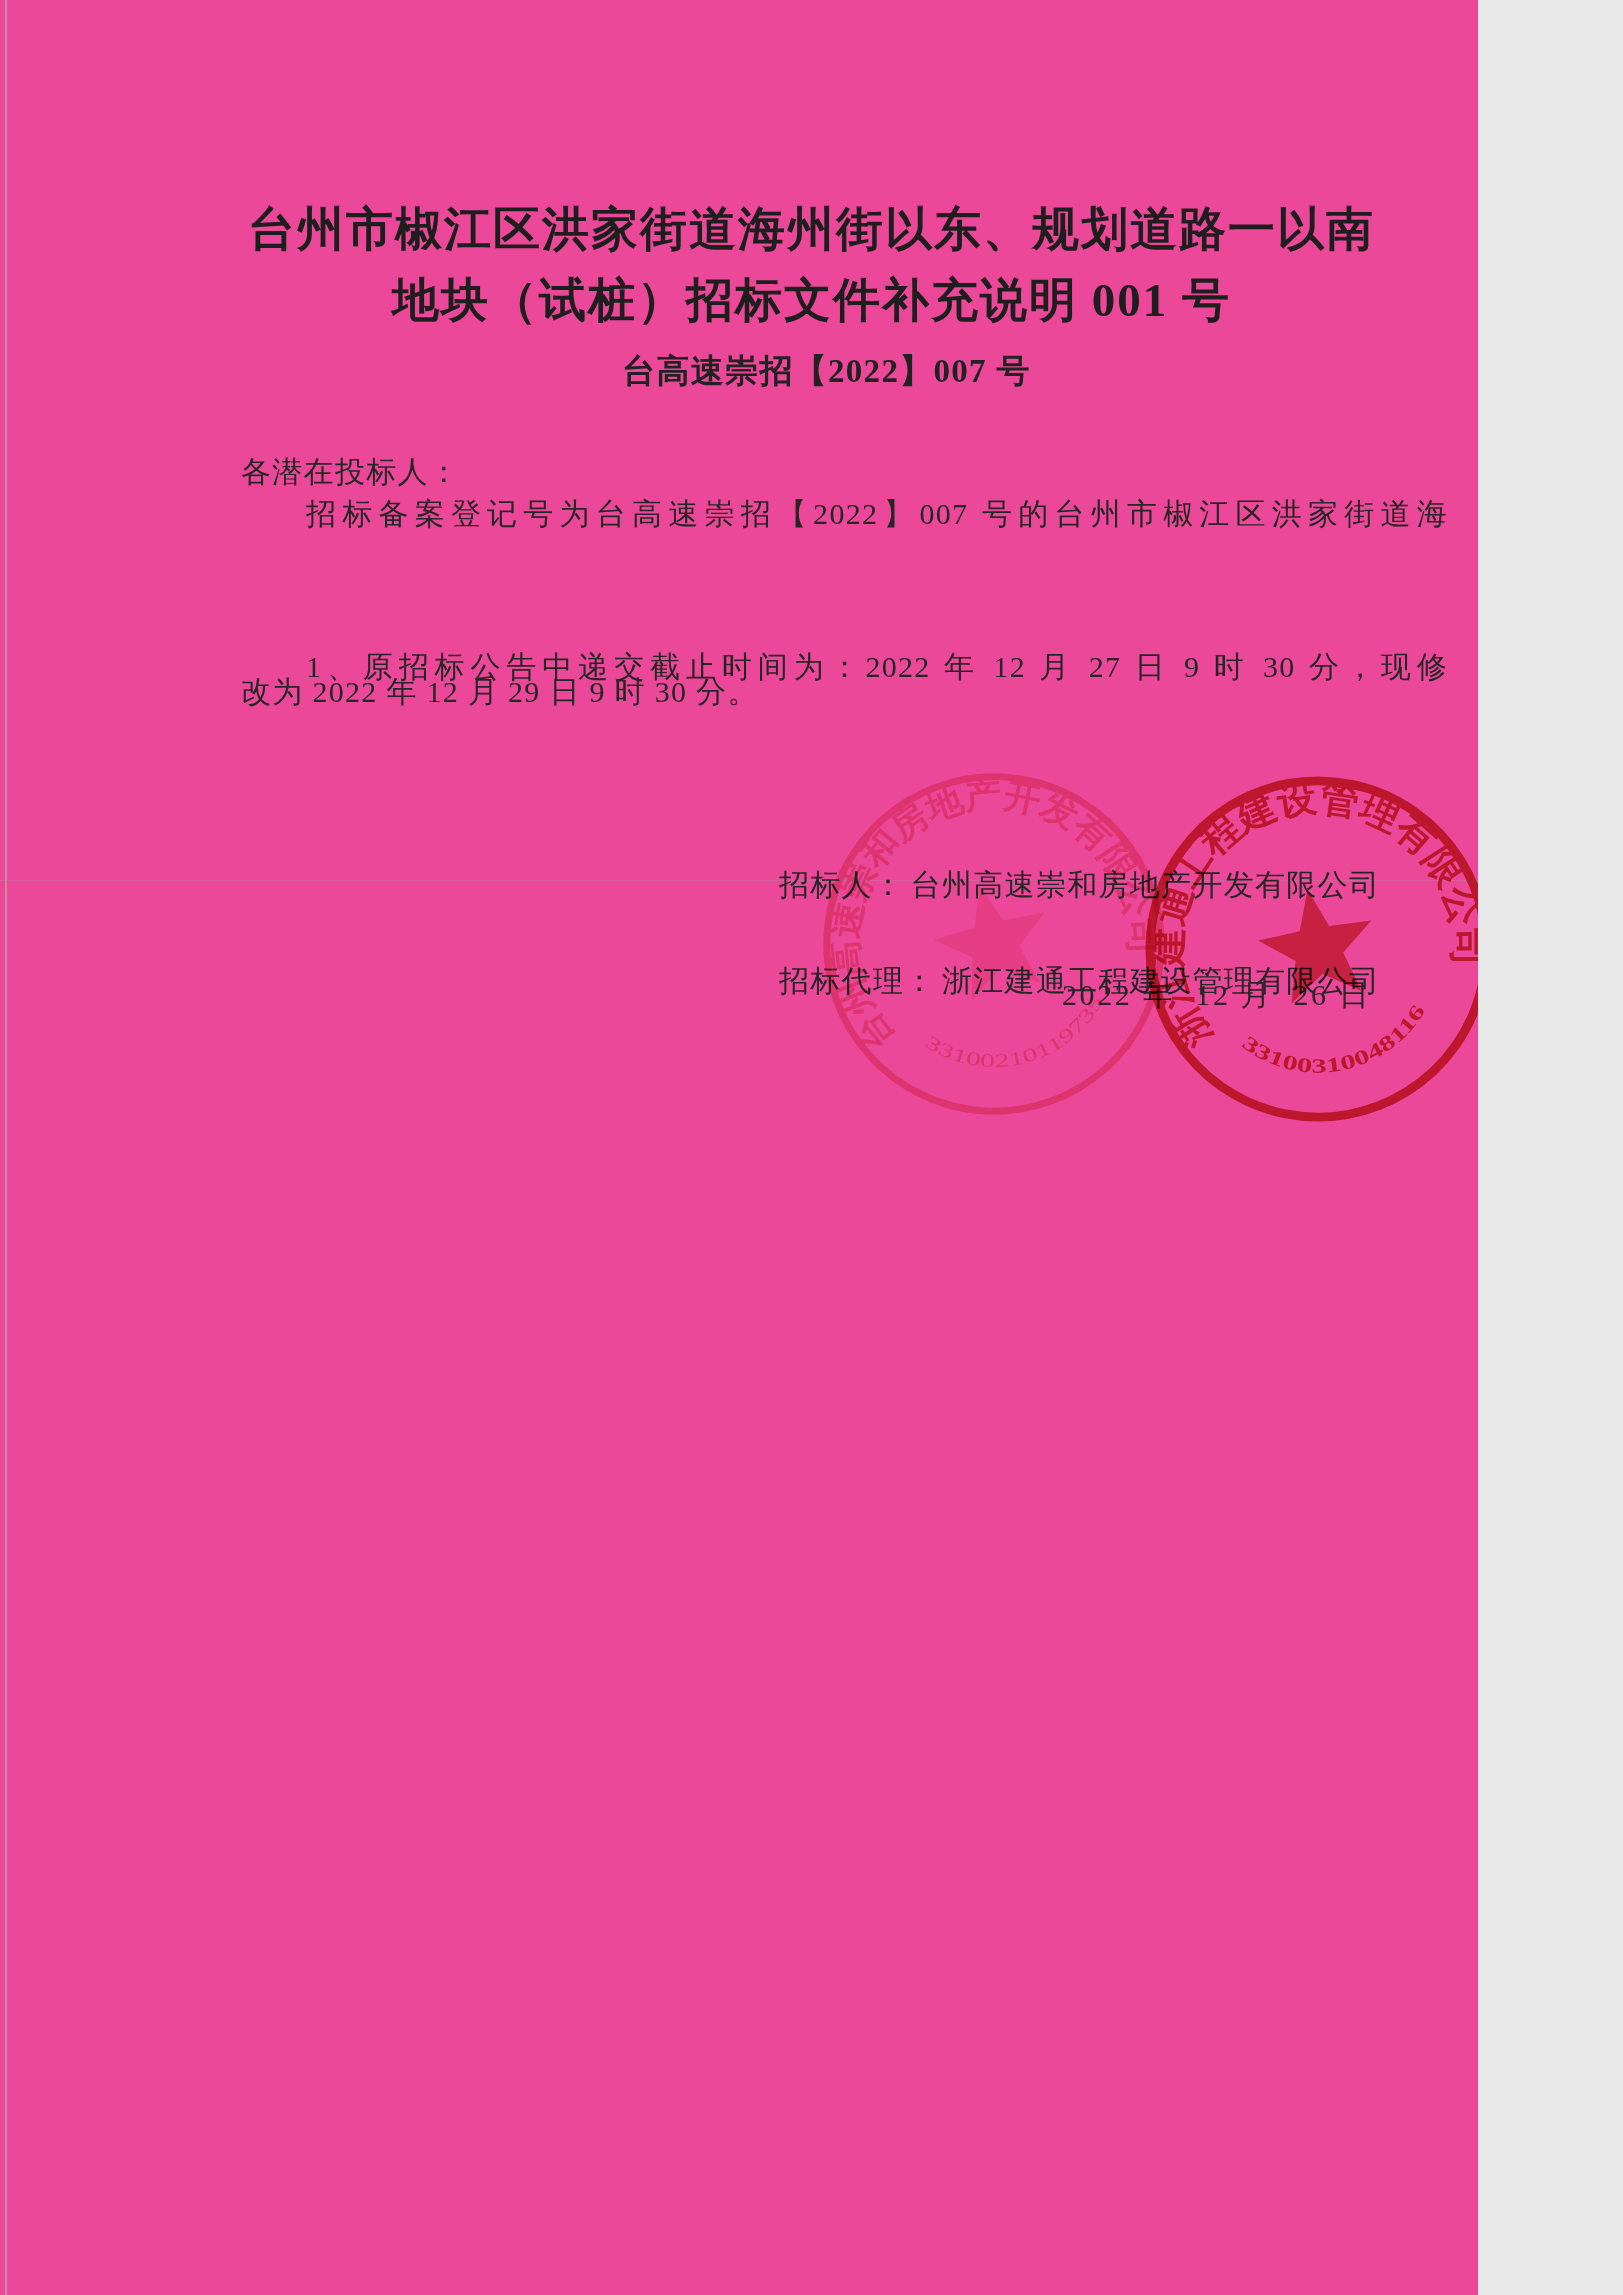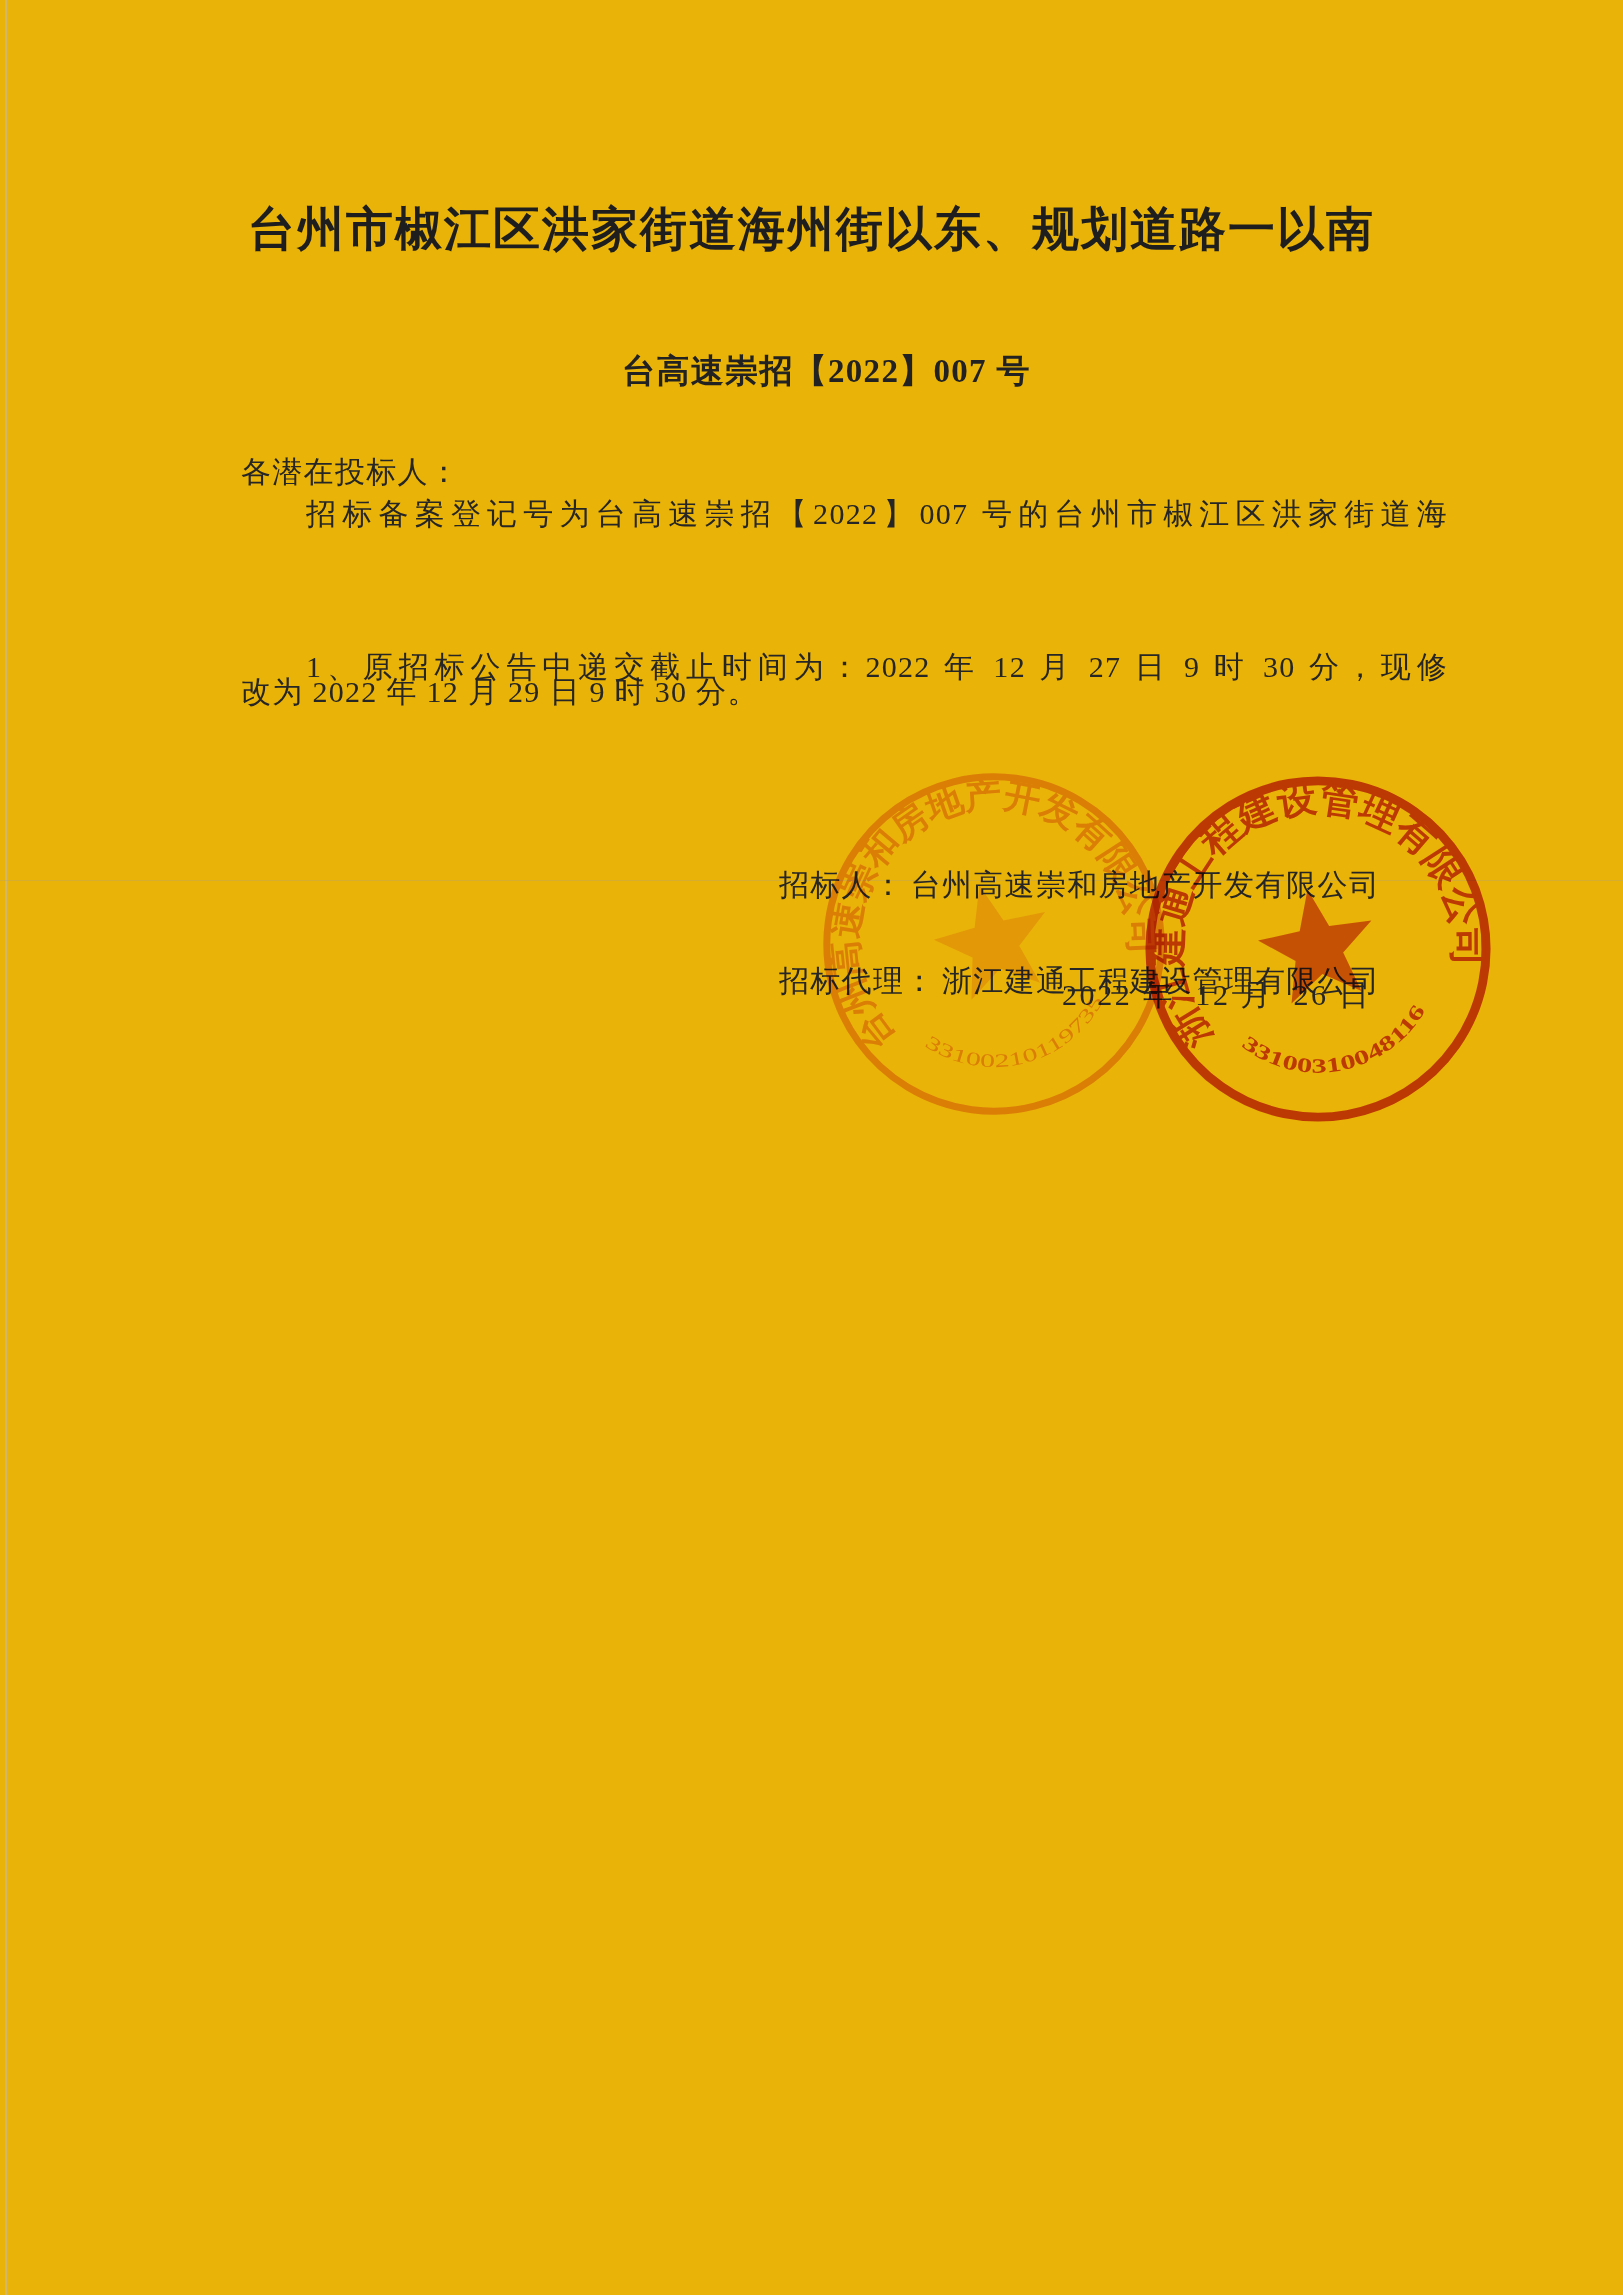--- a/index.html
+++ b/index.html
@@ -1,19 +1,19 @@
 <!DOCTYPE html>
 <html style="font-size:10.5px"><head>
 <meta charset="utf-8">
 <style>
   html,body{margin:0;padding:0;background:#e9e9e9;}
   .page{
     position:relative;
-    width:1623px;height:2295px;
-    background:#eab308;
+    width:1478px;height:2295px;
+    background:#ec4899;
     overflow:hidden;
     font-family:"Liberation Serif","DejaVu Serif",serif;
     color:#262626;
   }
   
   .scan-vline{position:absolute;left:4.6px;top:0;width:2px;height:2295px;background:#b9b9b9;opacity:.55;}
   .scan-hline{position:absolute;left:0;top:880px;width:1623px;height:1.3px;background:#9e9e9e;opacity:.28;}
 
   .title{
     position:absolute;top:194px;left:0;width:1623px;
@@ -53,20 +53,21 @@
 </head>
 <body>
 
 <div class="page">
 
   <div class="scan-vline"></div>
   <div class="scan-hline"></div>
 
   <div class="title">
     <div>台州市椒江区洪家街道海州街以东、规划道路一以南</div>
+    <div>地块（试桩）招标文件补充说明 001 号</div>
   </div>
 
   <div class="docnum">台高速崇招【2022】007 号</div>
 
   <div class="bodyline" style="top:452px;">各潜在投标人：</div>
 
   <div class="bodyline just ind" style="top:494px;">招标备案登记号为台高速崇招【2022】007 号的台州市椒江区洪家街道海</div>
 
   <div class="bodyline just ind" style="top:615px;margin-top:32px;">1、原招标公告中递交截止时间为：2022 年 12 月 27 日 9 时 30 分，现修</div>
   <div class="bodyline" style="top:672px;">改为 2022 年 12 月 29 日 9 时 30 分。</div>

